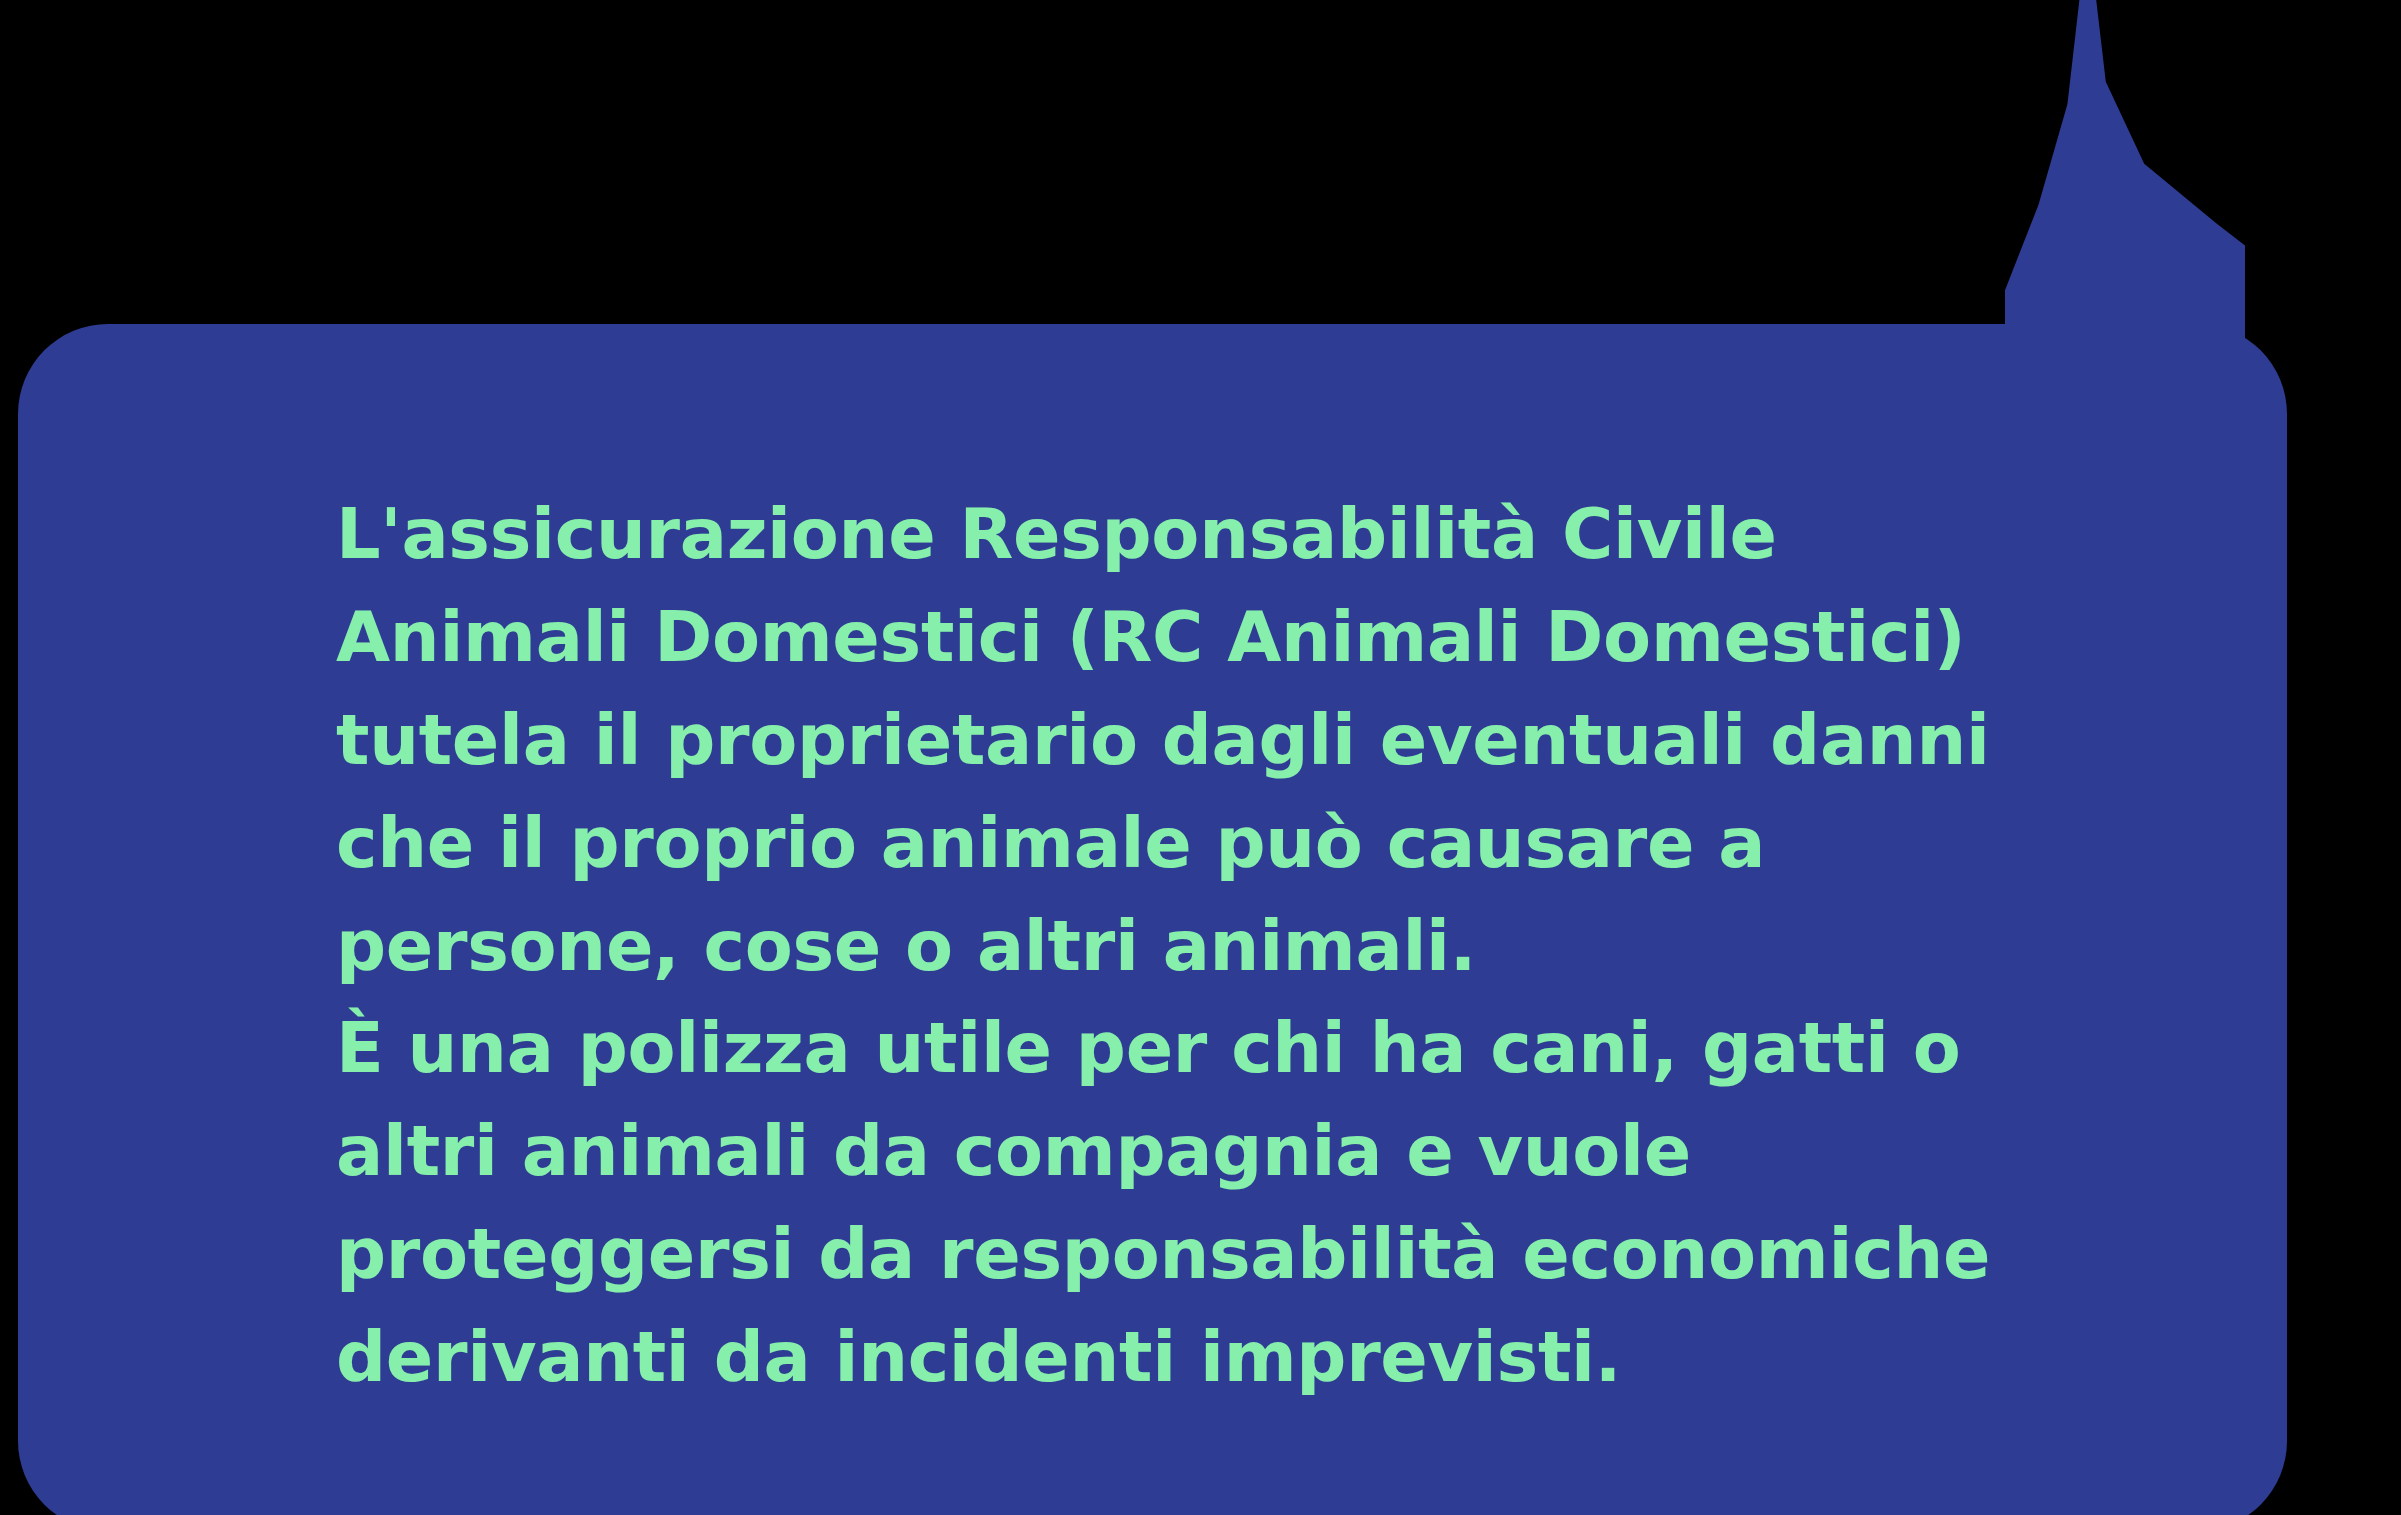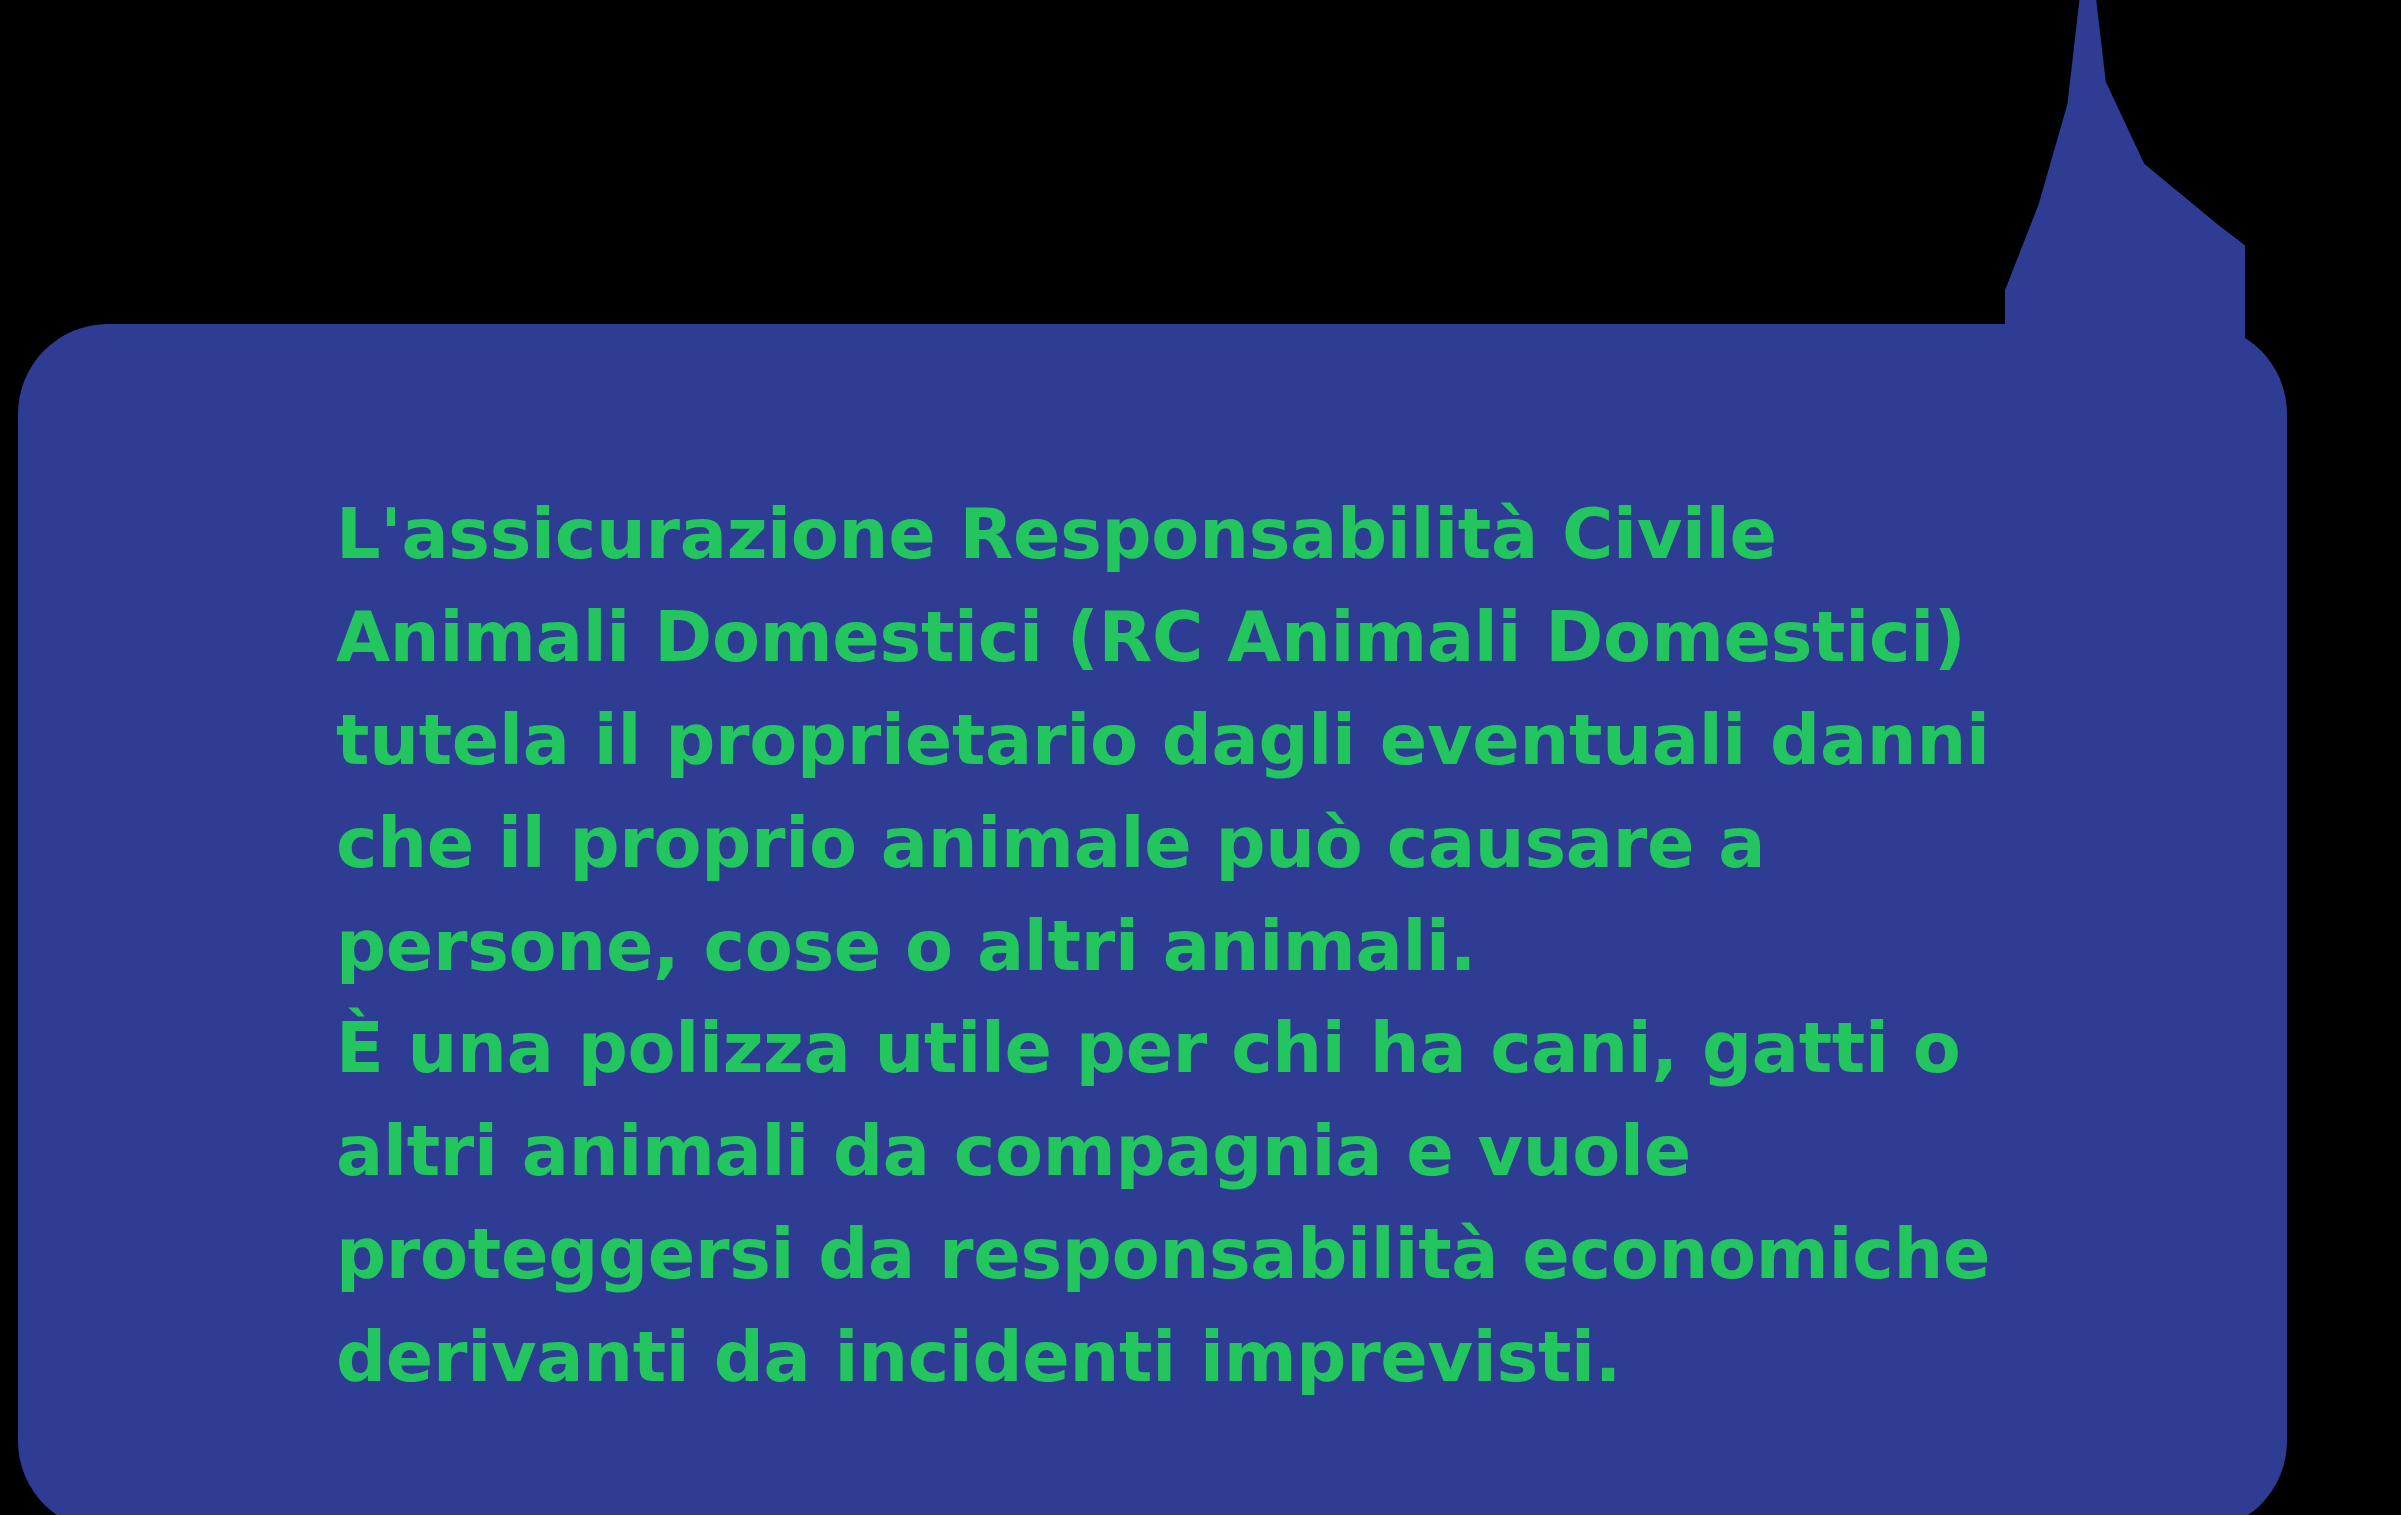--- a/index.html
+++ b/index.html
@@ -55,21 +55,21 @@
     background: #2e3d93;
     border-radius: 90px;
     z-index: 2;
   }
 
   .bubble-text {
     position: absolute;
     left: 318px;
     top: 159px;
     width: 1699px;
-    color: #22c55e;
+    color: #86efac;
     font-family: "DejaVu Sans", sans-serif;
     font-weight: 700;
     font-size: 70px;
     line-height: 1.47;
     letter-spacing: -0.3px;
     white-space: pre-wrap;
   }
 </style>
 </head>
 <body>

